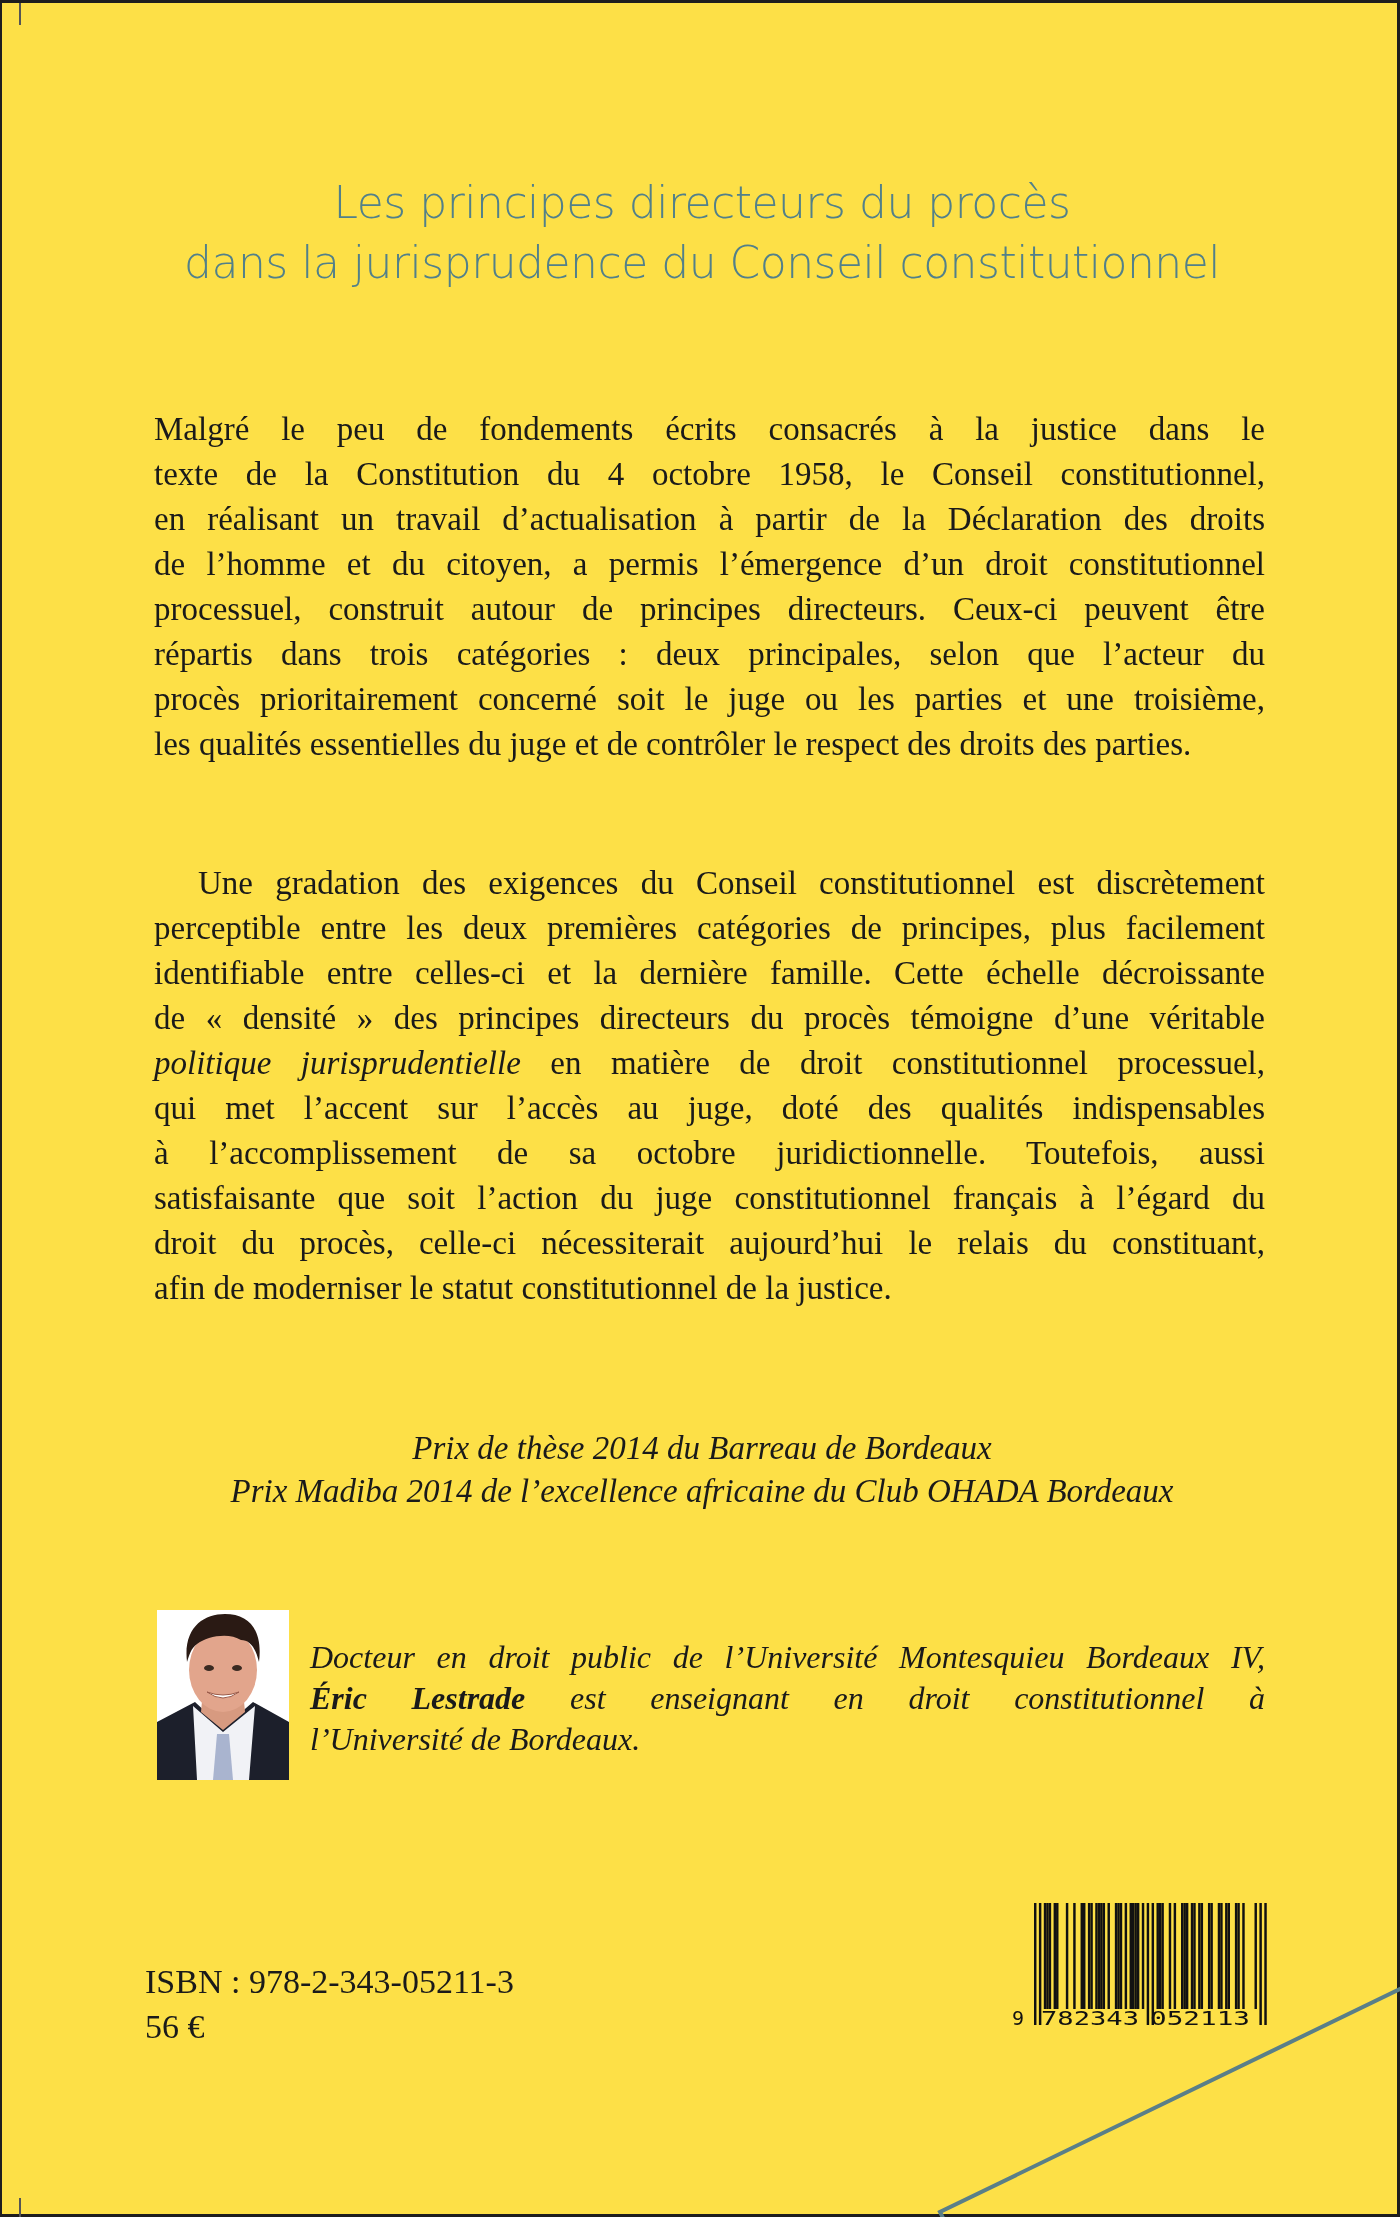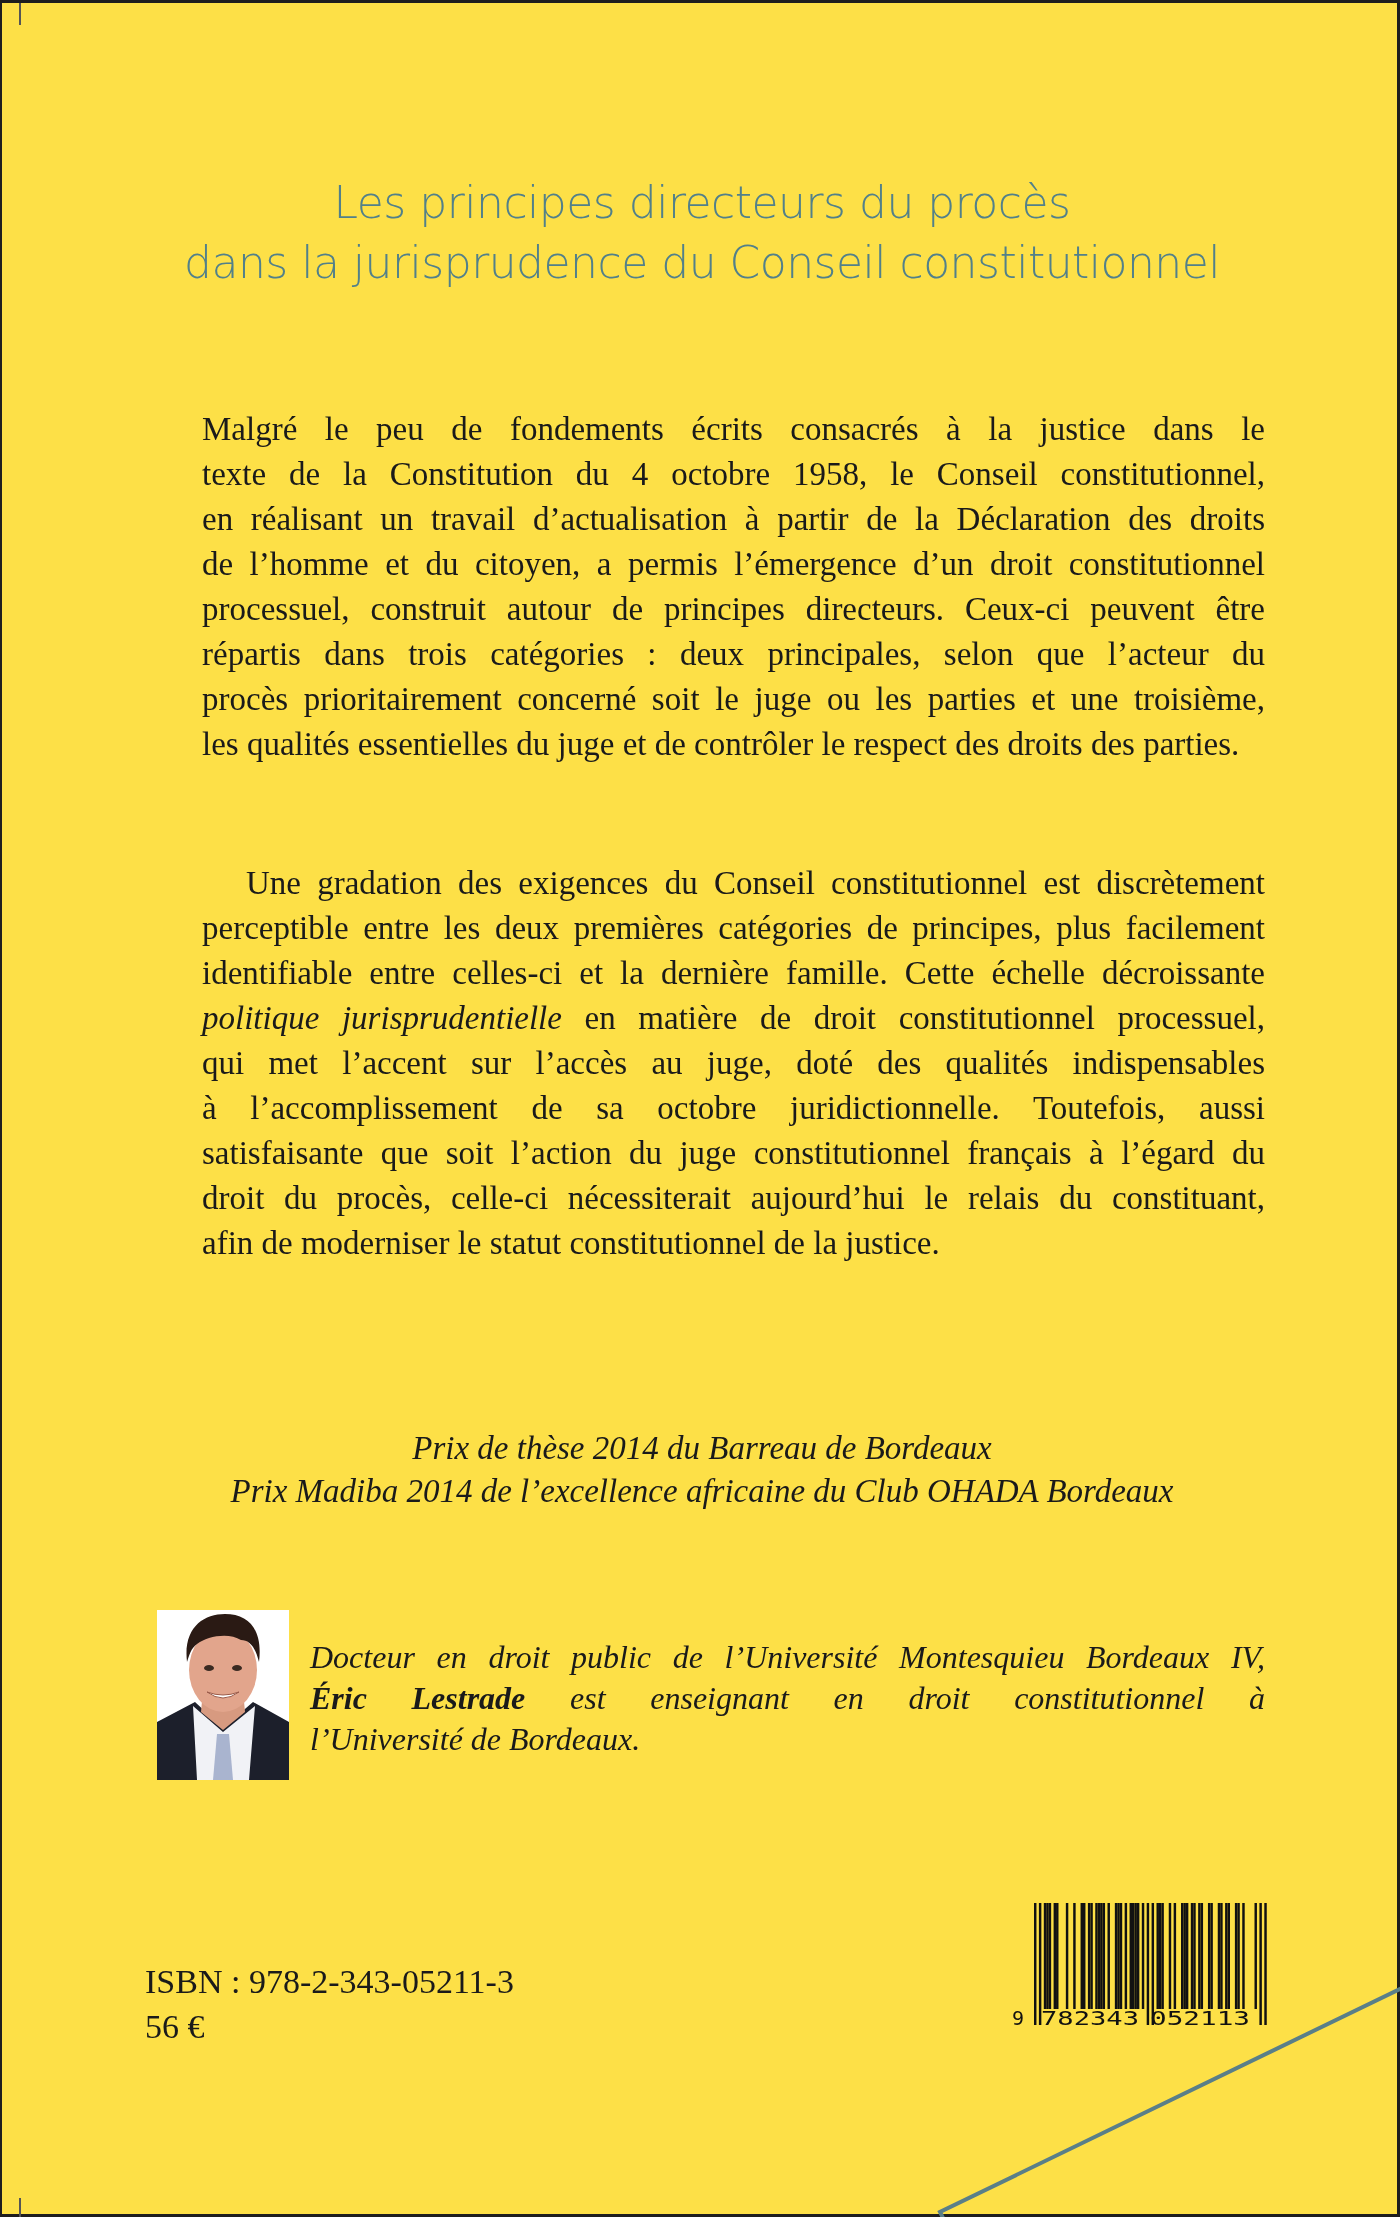--- a/index.html
+++ b/index.html
@@ -16,21 +16,21 @@
     font-family: "DejaVu Sans", sans-serif; font-weight: 300;
     color: #52808a; font-size: 44px; line-height: 60px; letter-spacing: -0.5px;
   }
   .title .tl { display: block; }
   .body-text {
     position: absolute; left: 152px; width: 1111px;
     font-family: "Liberation Serif", serif; font-size: 33px; line-height: 45px;
     color: #1a1a1a;
   }
   .body-text .ln {
-    display: block; text-align: justify; text-align-last: justify; white-space: nowrap; height: 45px; margin-left: 48px;
+    display: block; text-align: justify; text-align-last: justify; white-space: nowrap; height: 45px;
   }
   .body-text .ln.last { text-align-last: left; }
   .body-text .ln.indent { padding-left: 44px; }
   .para1 { top: 404px; }
   .para2 { top: 858px; }
   .prizes {
     position: absolute; left: 0; width: 1400px; top: 1424px; text-align: center;
     font-family: "Liberation Serif", serif; font-style: italic;
     font-size: 33px; line-height: 43px; color: #1a1a1a;
   }
@@ -76,20 +76,21 @@
     <span class="ln">processuel, construit autour de principes directeurs. Ceux-ci peuvent être</span>
     <span class="ln">répartis dans trois catégories : deux principales, selon que l’acteur du</span>
     <span class="ln">procès prioritairement concerné soit le juge ou les parties et une troisième,</span>
     <span class="ln last">les qualités essentielles du juge et de contrôler le respect des droits des parties.</span>
   </div>
 
   <div class="body-text para2">
     <span class="ln indent">Une gradation des exigences du Conseil constitutionnel est discrètement</span>
     <span class="ln">perceptible entre les deux premières catégories de principes, plus facilement</span>
     <span class="ln">identifiable entre celles-ci et la dernière famille. Cette échelle décroissante</span>
+    <span class="ln">de « densité » des principes directeurs du procès témoigne d’une véritable</span>
     <span class="ln"><i>politique jurisprudentielle</i><span> en matière de droit constitutionnel processuel,</span></span>
     <span class="ln">qui met l’accent sur l’accès au juge, doté des qualités indispensables</span>
     <span class="ln">à l’accomplissement de sa octobre juridictionnelle. Toutefois, aussi</span>
     <span class="ln">satisfaisante que soit l’action du juge constitutionnel français à l’égard du</span>
     <span class="ln">droit du procès, celle-ci nécessiterait aujourd’hui le relais du constituant,</span>
     <span class="ln last">afin de moderniser le statut constitutionnel de la justice.</span>
   </div>
 
   <div class="prizes">
     <span class="pl">Prix de thèse 2014 du Barreau de Bordeaux</span>

